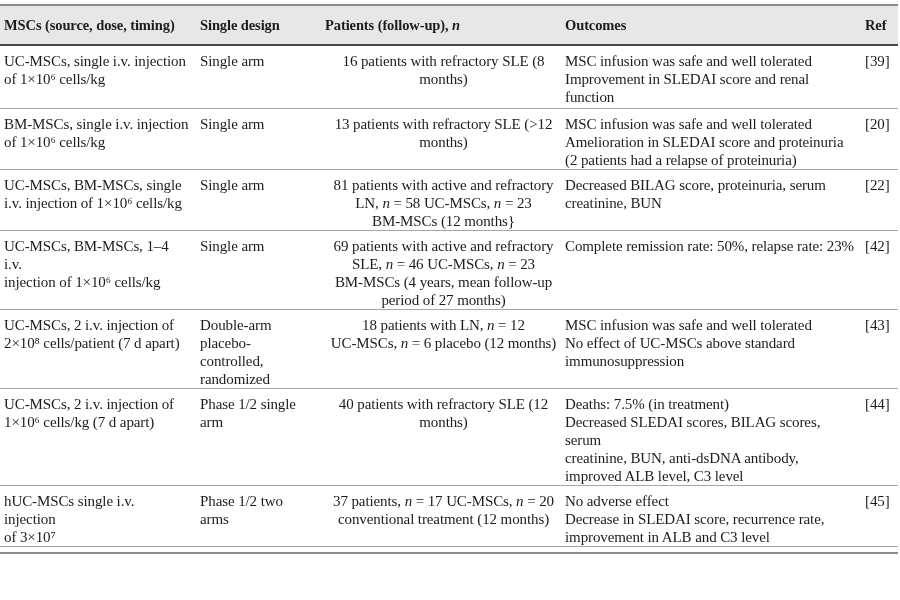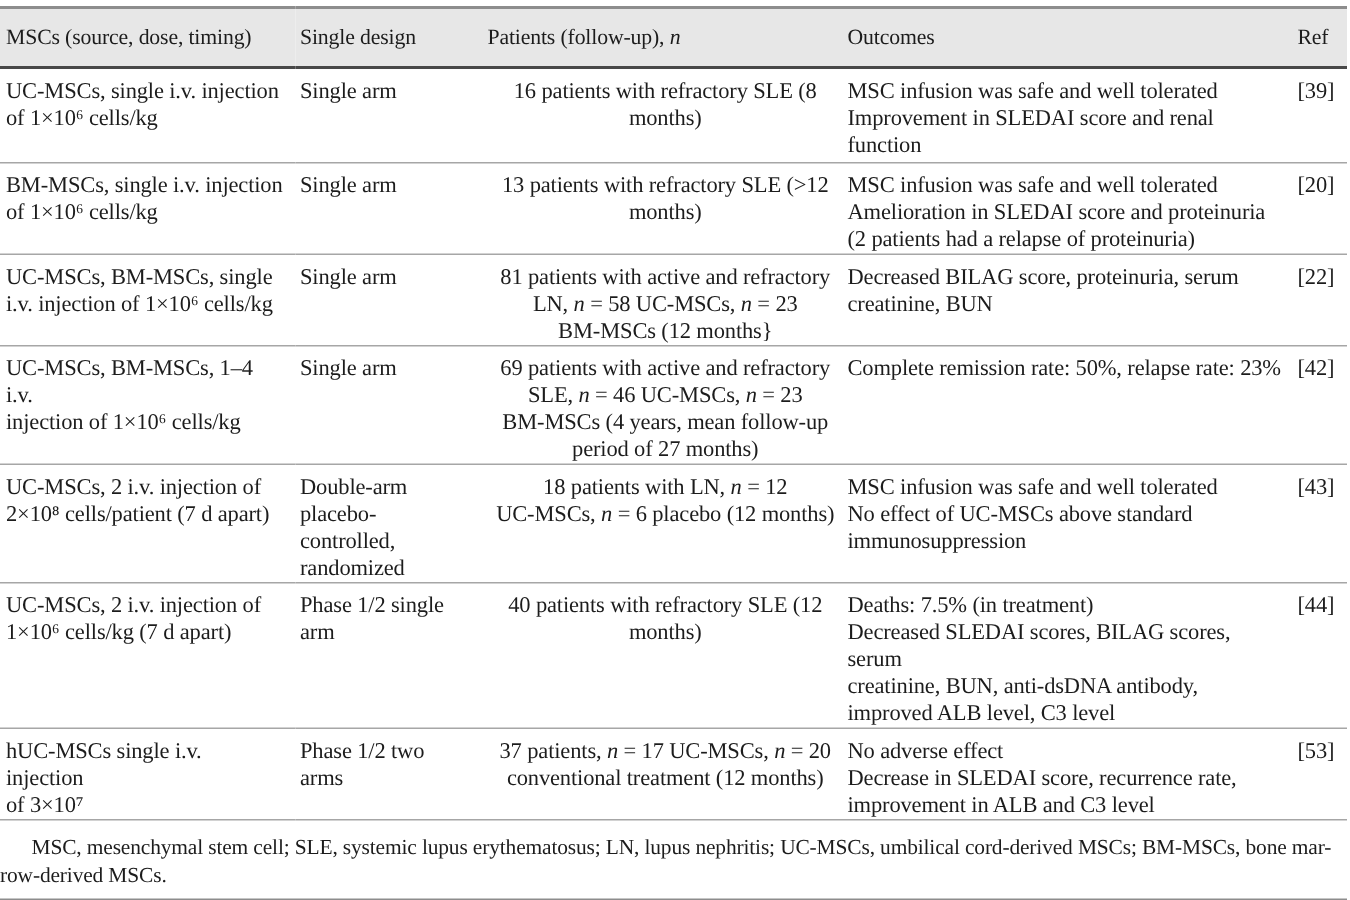--- a/index.html
+++ b/index.html
@@ -15,21 +15,21 @@
   }
   table.paper-table{
     border-collapse:collapse;
     table-layout:fixed;
     width:898px;
     border-top:2px solid #8d8d8d;
   }
   col.c1{width:197px;} col.c2{width:125px;} col.c3{width:240px;} col.c4{width:300px;} col.c5{width:36px;}
   thead th{
     background:#e7e7e7;
-    font-weight:normal;
+    font-weight:bold;
     text-align:left;
     font-size:14.5px;
     height:38px;
     vertical-align:middle;
     padding:0 2px 0 3px;
     border-bottom:2px solid #484848;
     letter-spacing:-0.1px;
   }
   thead th:first-child{padding-left:4px;}
   tbody td{
@@ -126,20 +126,19 @@
           <td>Phase 1/2 single<br>arm</td>
           <td>40 patients with refractory SLE (12<br>months)</td>
           <td>Deaths: 7.5% (in treatment)<br>Decreased SLEDAI scores, BILAG scores, serum<br>creatinine, BUN, anti-dsDNA antibody,<br>improved ALB level, C3 level</td>
           <td>[44]</td>
         </tr>
         <tr>
           <td>hUC-MSCs single i.v. injection<br>of 3×10⁷</td>
           <td>Phase 1/2 two<br>arms</td>
           <td>37 patients, <i>n</i> = 17 UC-MSCs, <i>n</i> = 20<br>conventional treatment (12 months)</td>
           <td>No adverse effect<br>Decrease in SLEDAI score, recurrence rate,<br>improvement in ALB and C3 level</td>
-          <td>[53]</td>
+          <td>[45]</td>
         </tr>
       </tbody>
   </table>
 
-  <div class="footnote">MSC, mesenchymal stem cell; SLE, systemic lupus erythematosus; LN, lupus nephritis; UC-MSCs, umbilical cord-derived MSCs; BM-MSCs, bone mar-<br>row-derived MSCs.</div>
   <div class="bottom-rule"></div>
 </div>
 
 </body></html>

